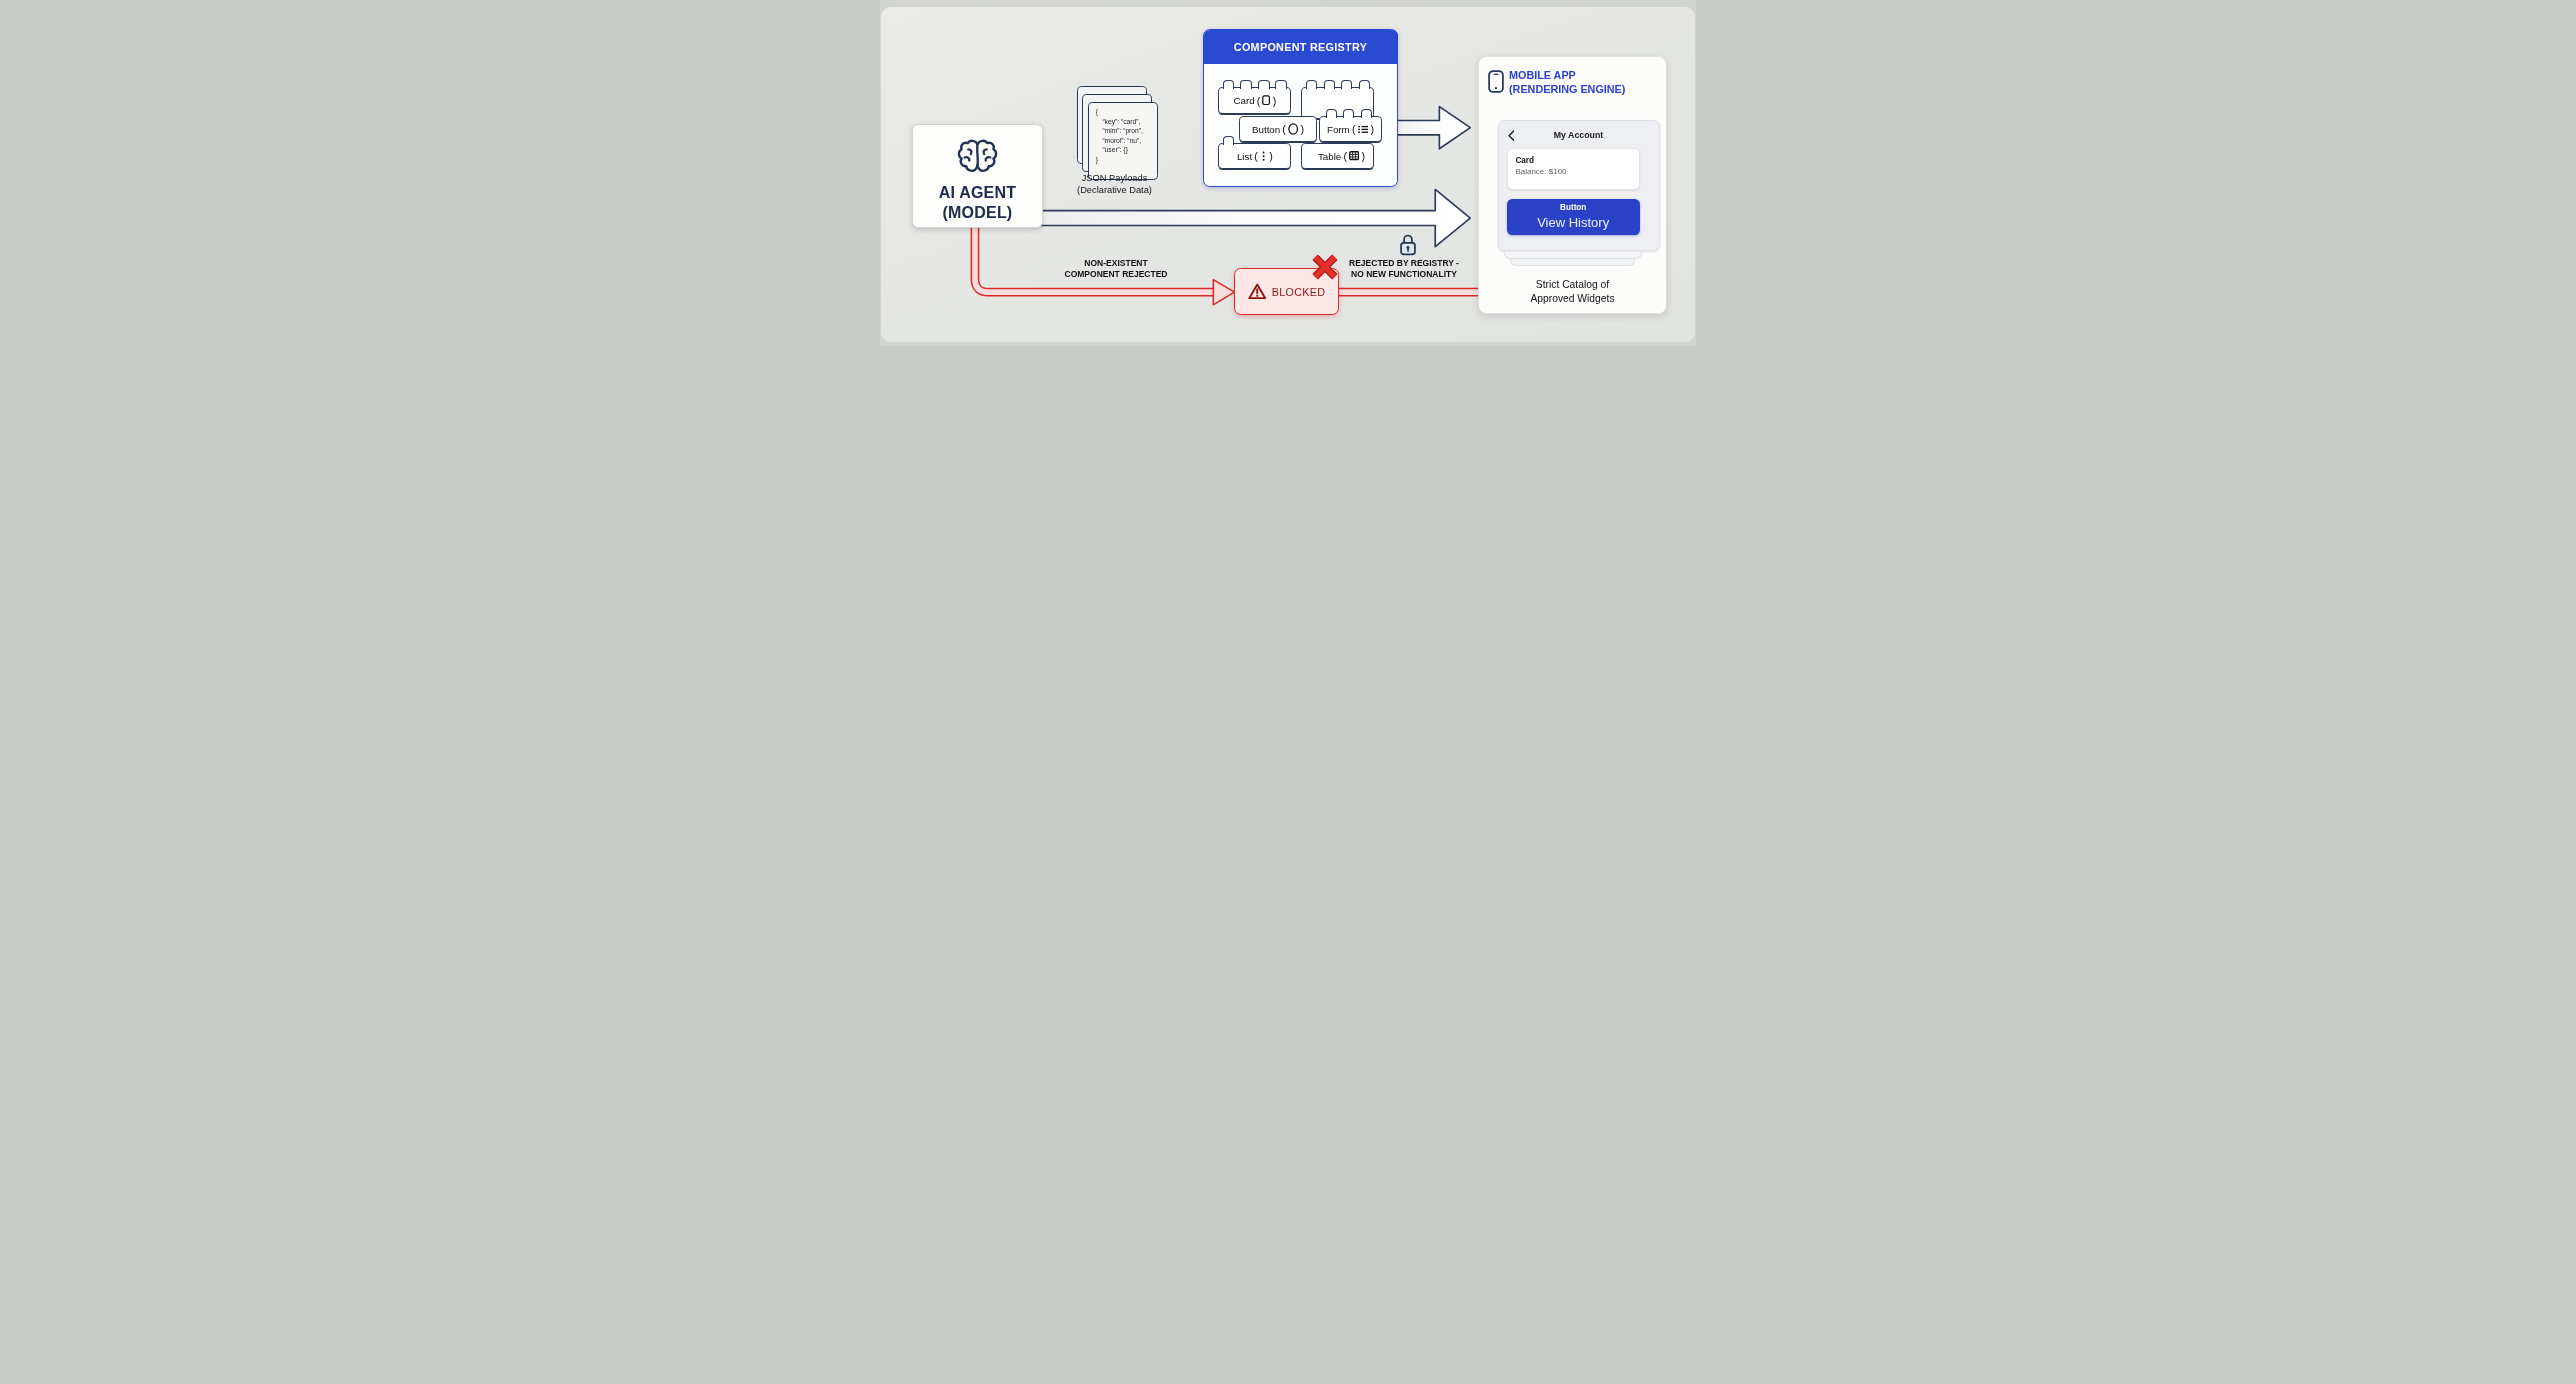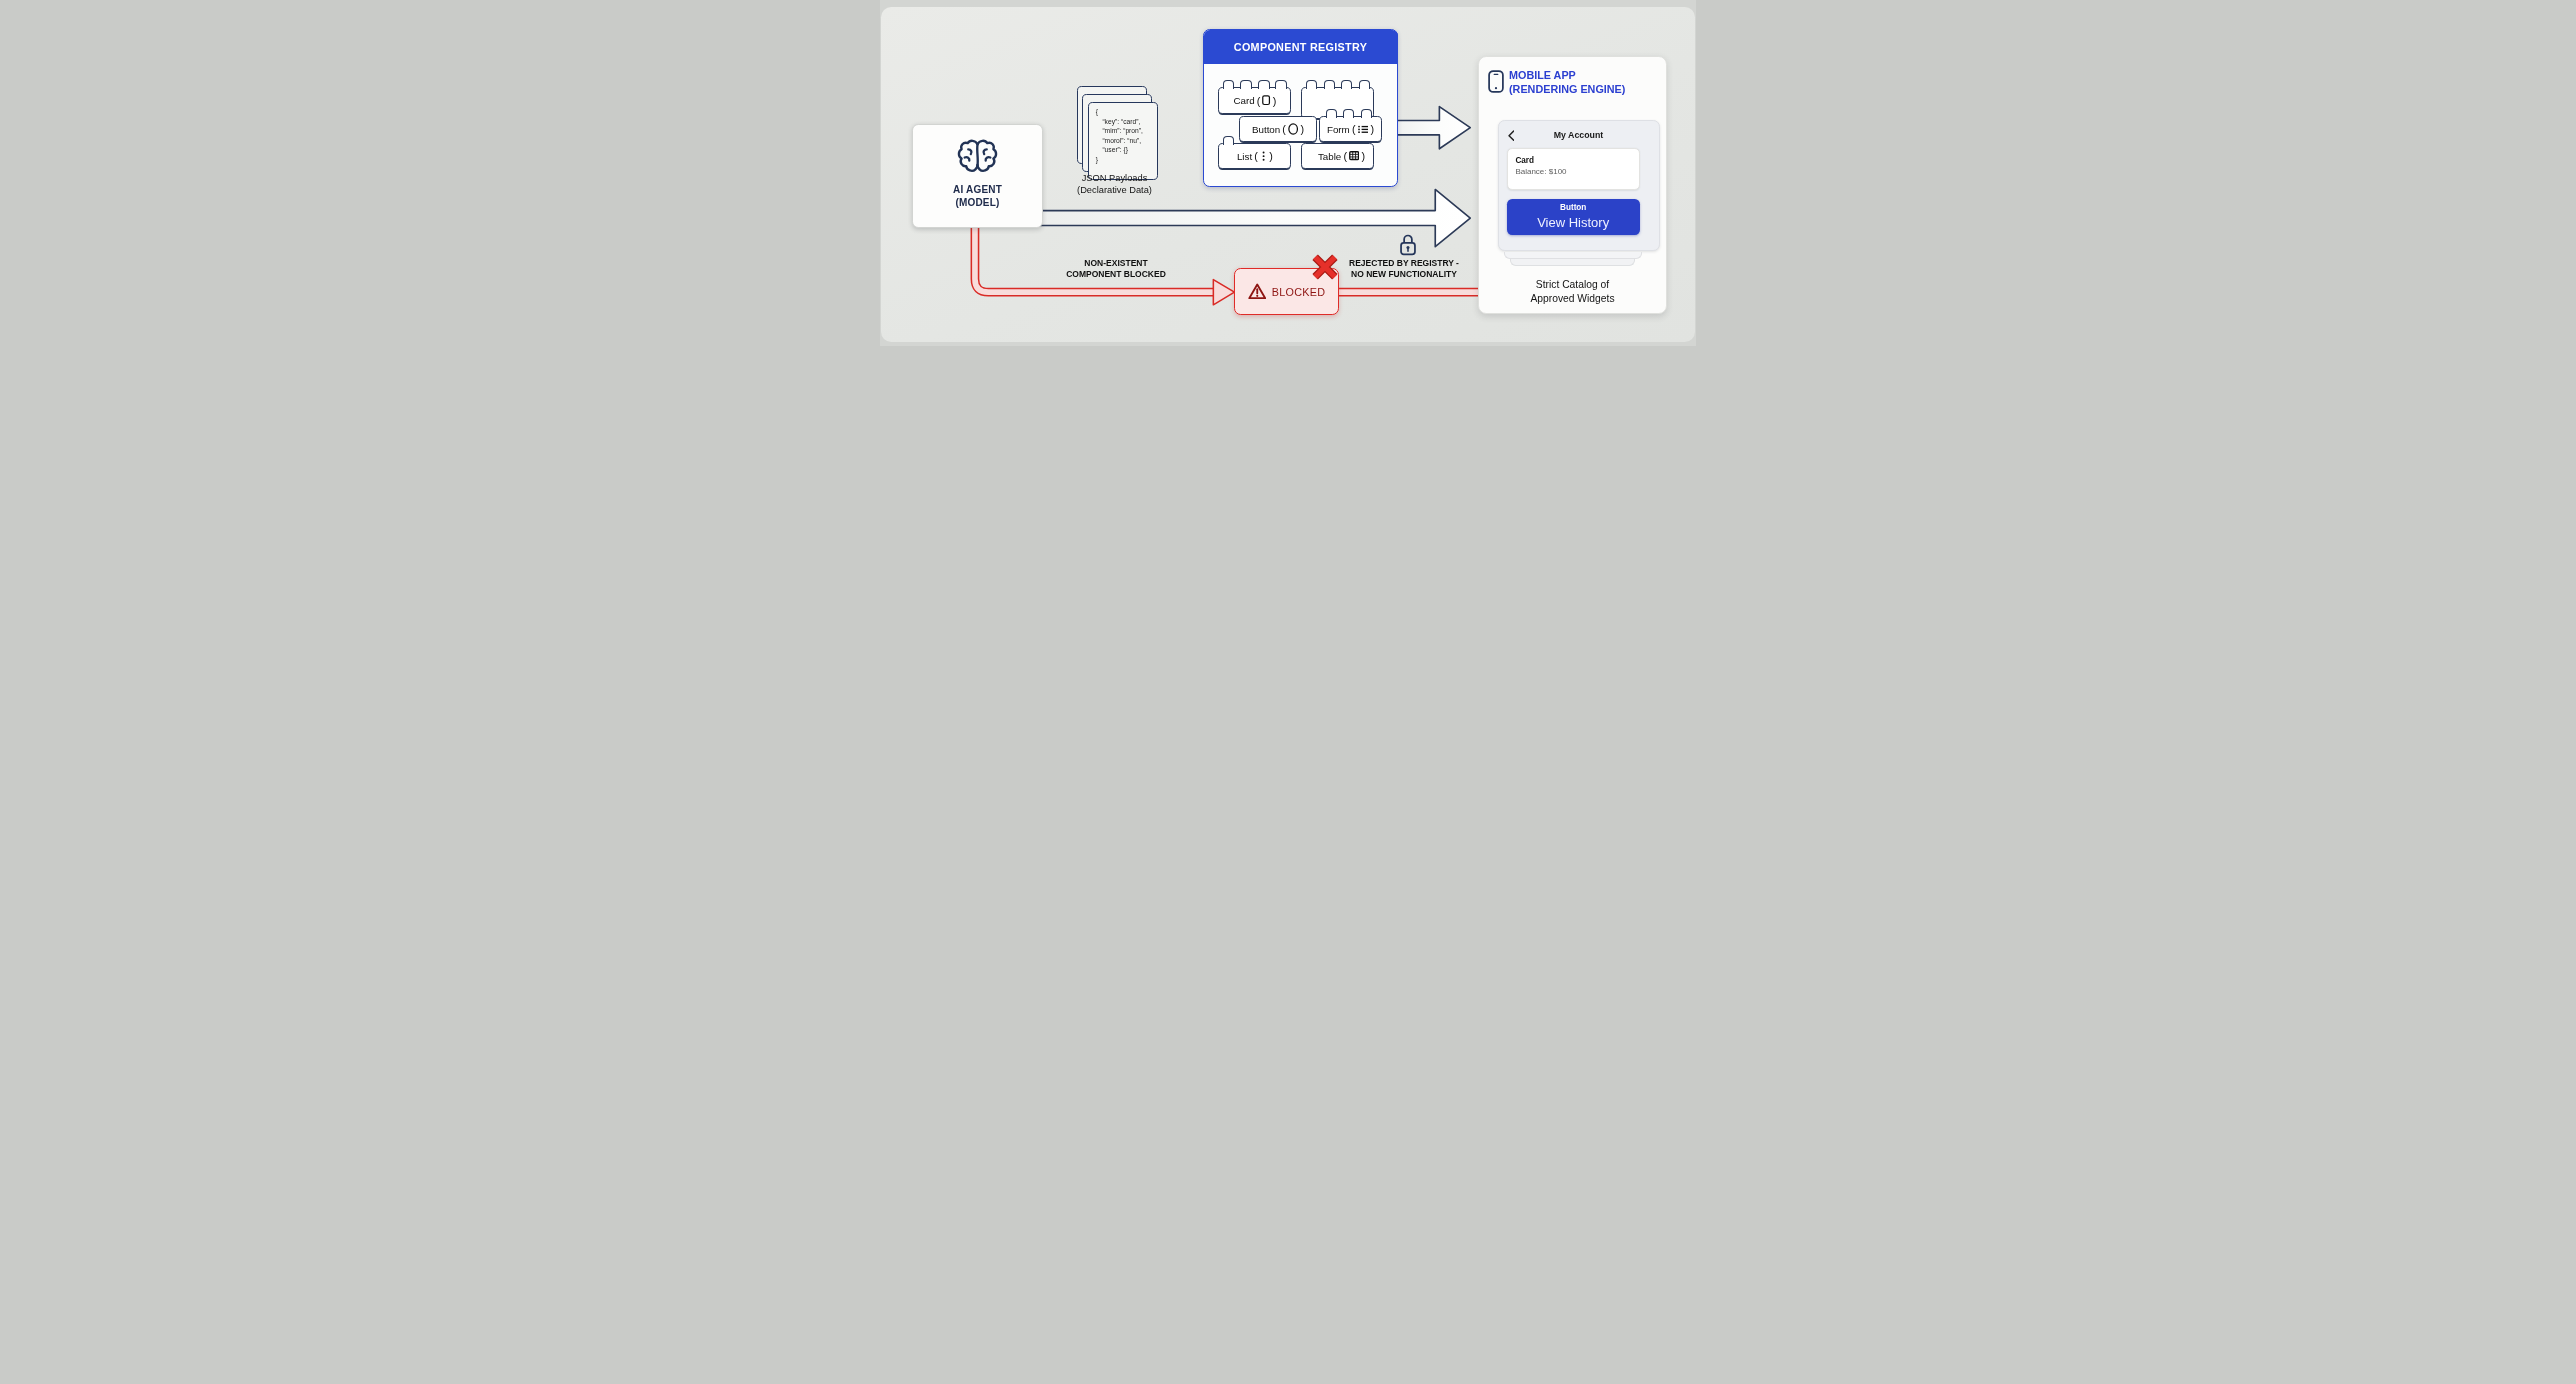--- a/index.html
+++ b/index.html
@@ -5,21 +5,21 @@
   html,body{margin:0;padding:0;background:#c9cbc8;font-family:"Liberation Sans","DejaVu Sans",sans-serif;}
   #stage{position:relative;width:816px;height:346px;margin:0 auto;background:#d3d5d2;overflow:hidden;}
   #canvas{position:absolute;left:1px;right:1px;top:7.2px;bottom:4.1px;background:linear-gradient(160deg,#eaebe8 0%,#e4e6e3 55%,#e1e3e0 100%);border-radius:10.3px;}
   .abs{position:absolute;}
   svg{display:block;}
 
   
   .ai-box{left:32px;top:124px;width:129px;height:102px;background:#fdfdfc;border:0.5px solid #d2d4d1;border-radius:6.2px;
     box-shadow:0 1.5px 4.1px rgba(60,65,70,.22);z-index:3;display:flex;flex-direction:column;align-items:center;}
   .ai-box .brain{margin-top:13.4px;}
-  .ai-label{margin-top:7.2px;text-align:center;font-size:10px;font-weight:bold;color:#202c4c;line-height:1.3;letter-spacing:0.2px;}
+  .ai-label{margin-top:7.2px;text-align:center;font-size:16px;font-weight:bold;color:#202c4c;line-height:1.3;letter-spacing:0.2px;}
 
   
   .sheet{width:68px;height:76px;background:#f3f4f2;border:1.5px solid #26375c;border-radius:4.6px;z-index:2;}
   .sheet.front{background:#f5f6f4;}
   .code{padding:4.1px 0 0 6.7px;font-size:6.7px;line-height:1.42;font-weight:500;color:#1d1d1d;}
   .code .indent{padding-left:6.7px;}
   .json-caption{left:170px;top:172px;width:129px;text-align:center;font-size:9.3px;line-height:1.32;font-weight:500;color:#141414;z-index:2;}
 
   
   .registry{left:323px;top:29px;width:195px;height:158px;background:#fcfdfd;border:1.5px solid #2b4ad2;border-radius:6.7px;
@@ -199,21 +199,21 @@
           <line x1="1.5" y1="6.5" x2="18.5" y2="6.5"></line>
             <line x1="1.5" y1="11.5" x2="18.5" y2="11.5"></line>
         </g>
       </svg>
       <span class="paren">)</span>
     </div>
   </div>
 
   <div class="abs flow-label" style="left:174px;top:258px;">
     <div>NON-EXISTENT</div>
-    <div>COMPONENT BLOCKED</div>
+    <div>COMPONENT REJECTED</div>
   </div>
 
   <svg class="abs" style="left:519px;top:233px;z-index:2;" width="18" height="23" viewBox="0 0 35 44">
     <path d="M10,19 V12 a7.5,7.5 0 0 1 15,0 V19" fill="none" stroke="#25365a" stroke-width="3.4"></path>
     <rect x="4" y="19" width="27" height="22" rx="5" fill="none" stroke="#25365a" stroke-width="3.4"></rect>
     <circle cx="17.5" cy="28" r="3" fill="#25365a"></circle>
     <rect x="16" y="30" width="3" height="6.5" rx="1.5" fill="#25365a"></rect>
   </svg>
   <div class="abs flow-label" style="left:462px;top:258px;">
     <div>REJECTED BY REGISTRY -</div>

